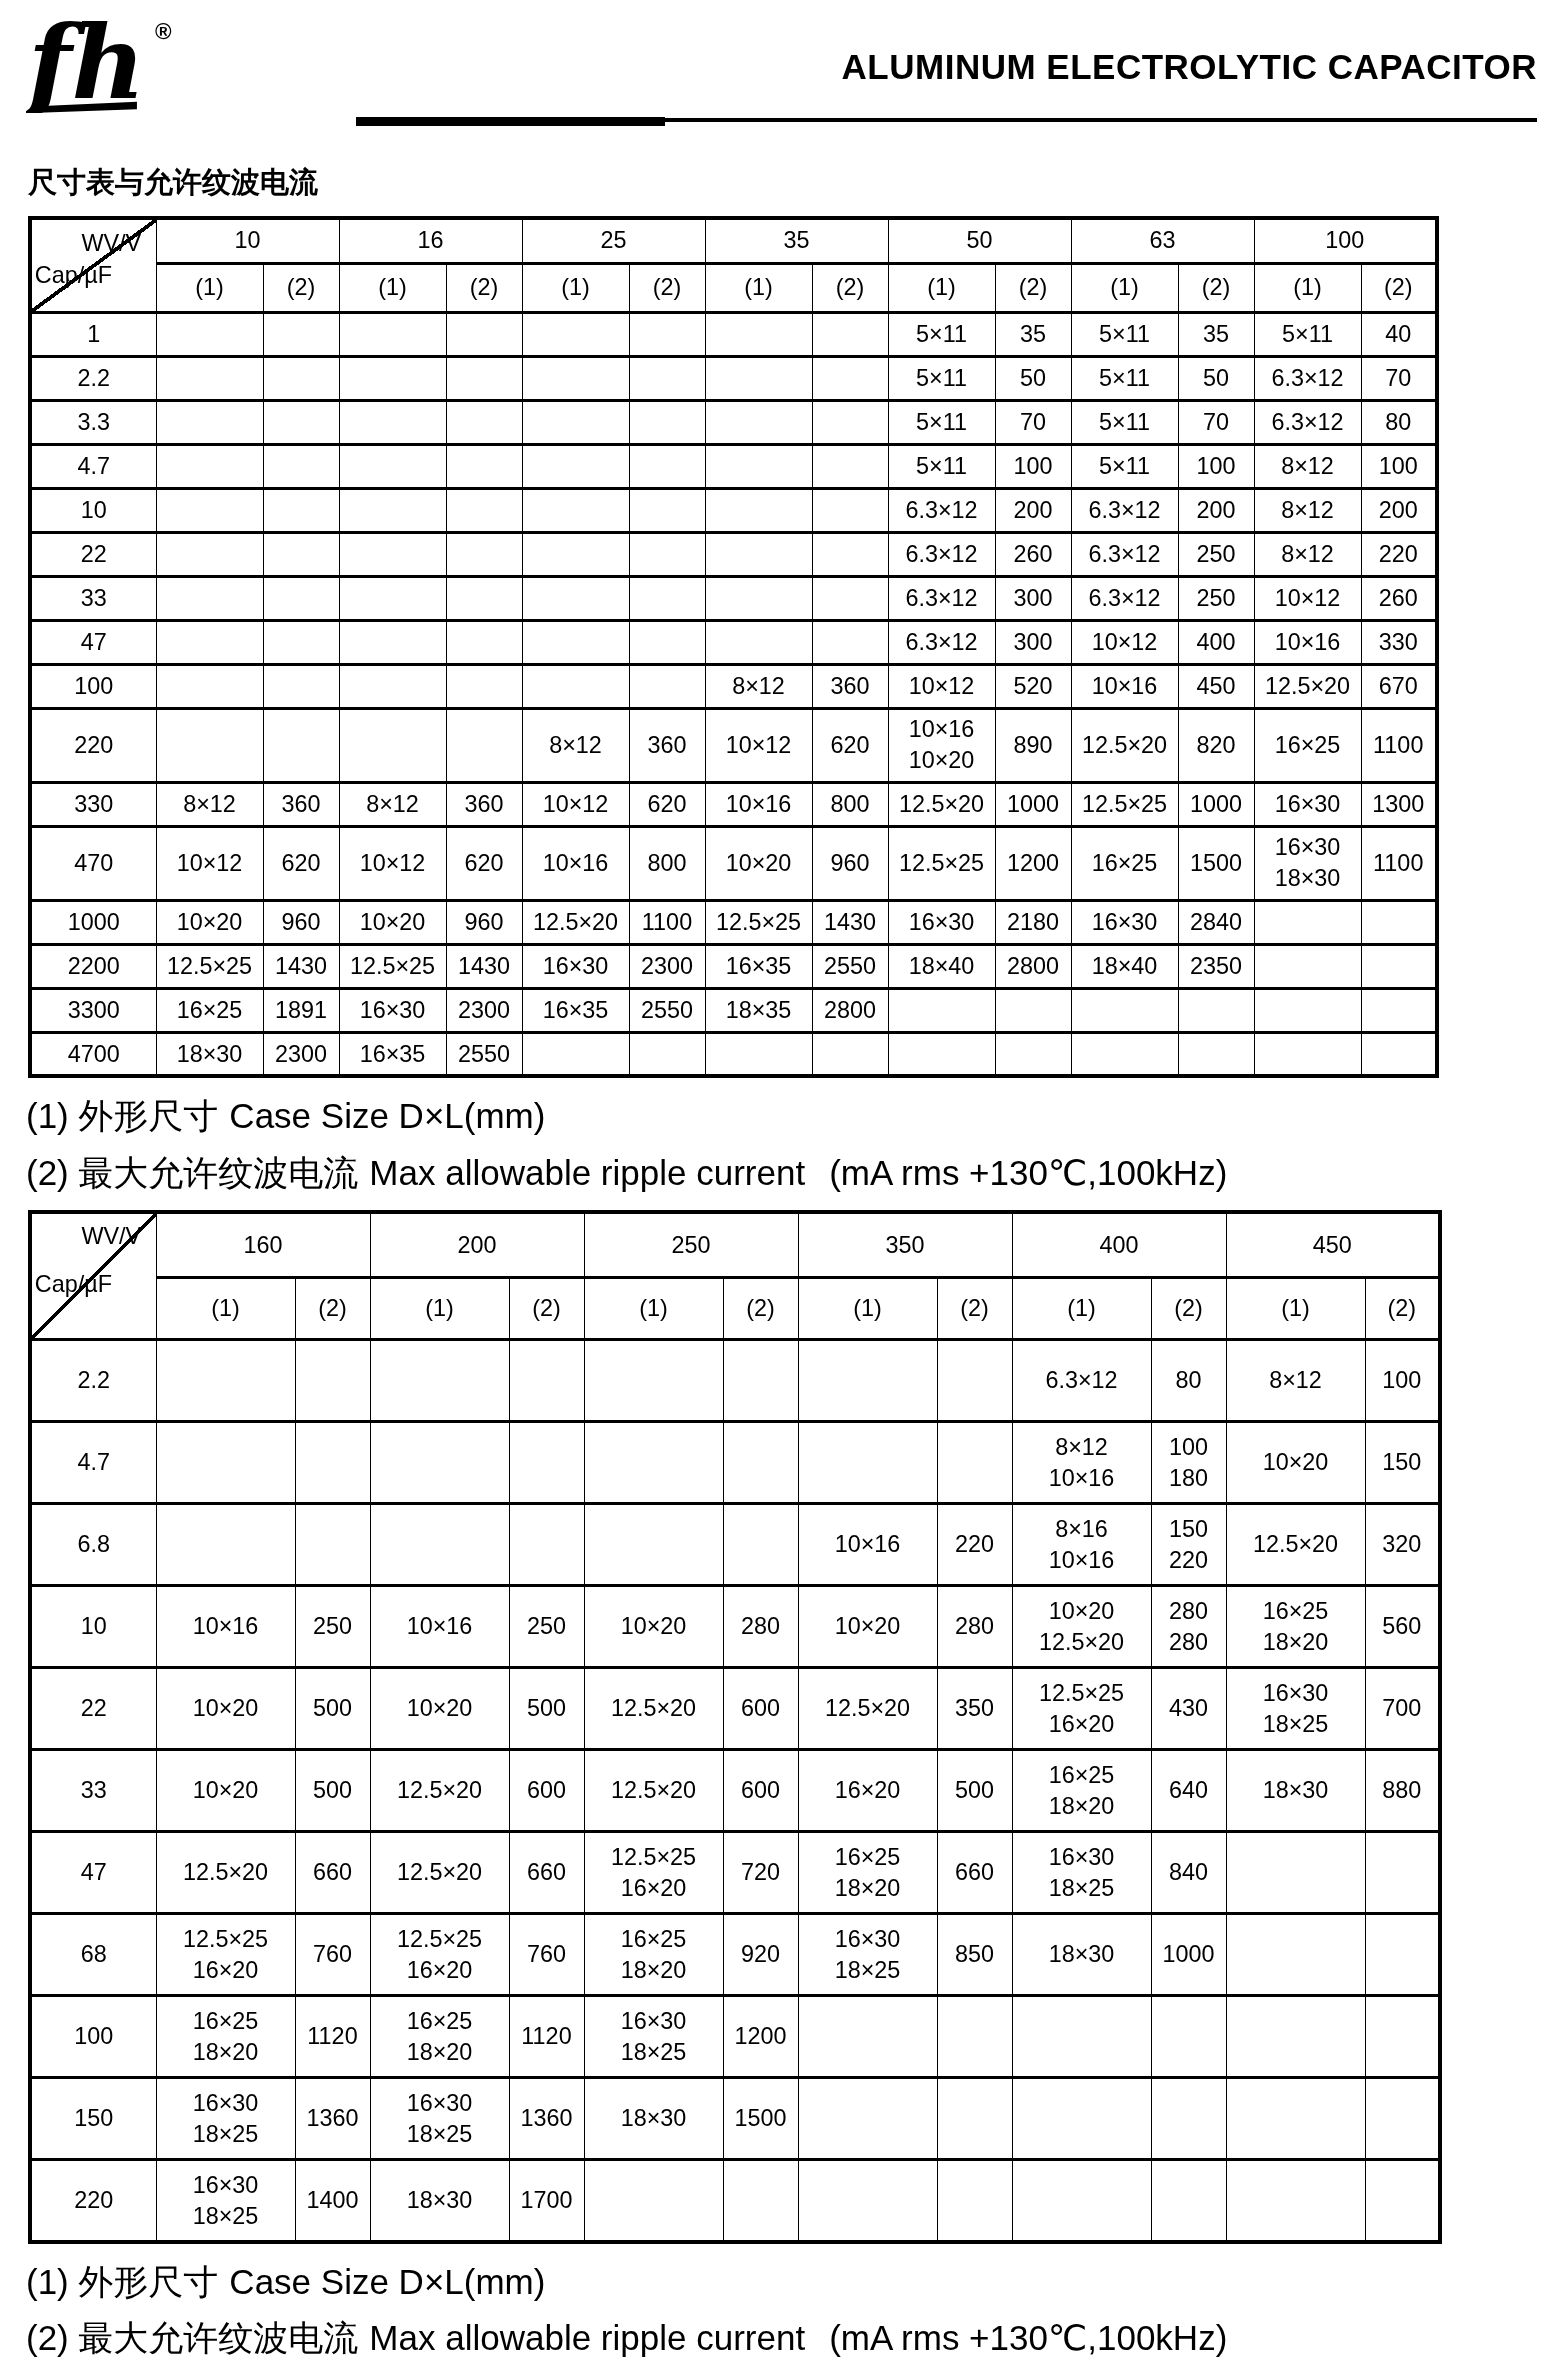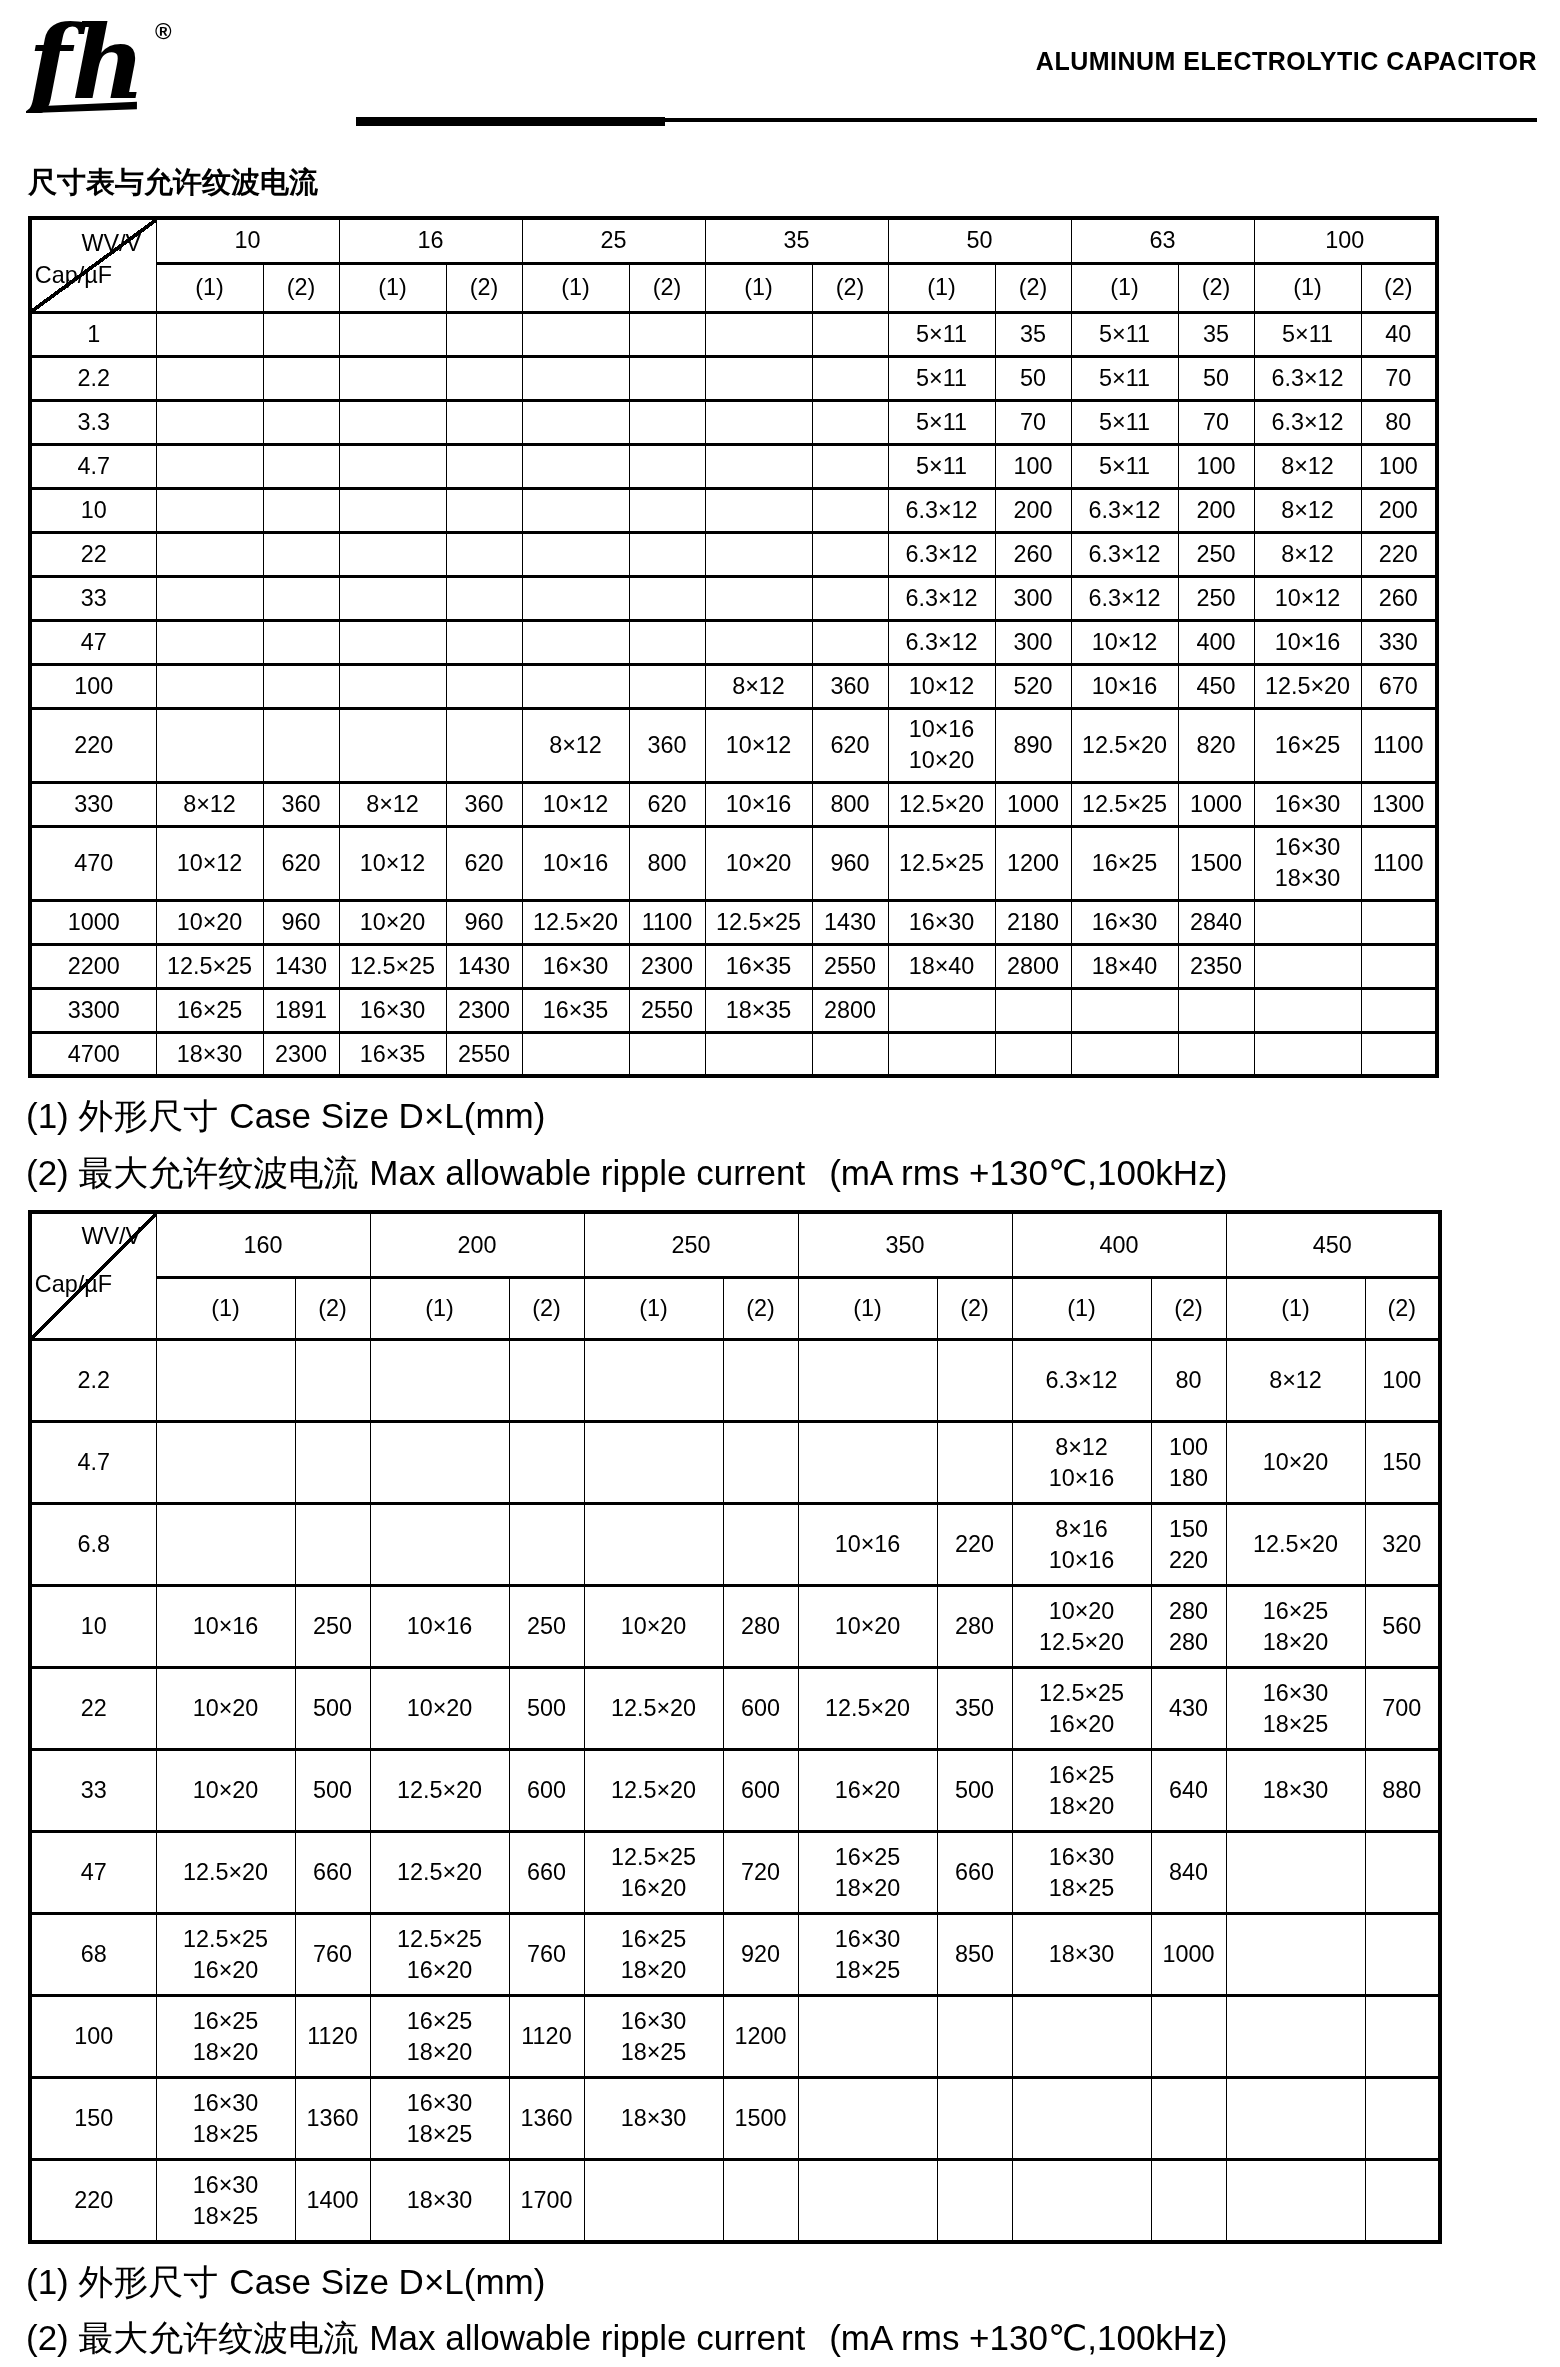--- a/index.html
+++ b/index.html
@@ -7,21 +7,21 @@
   .page { position:relative; width:1561px; height:2368px; background:#fff; overflow:hidden; }
 
   
   .hdr { display:flex; align-items:flex-start; padding:19px 24px 0 26px; }
   .logo { display:flex; gap:9px; position:relative; }
   .logo-mark { width:141px; height:94px; }
   .reg-mark { position:absolute; left:129px; top:0px; font-size:22.5px; font-weight:bold; }
   .logo-text { padding-top:7.5px; }
   .logo-cn { font-size:44px; font-weight:bold; letter-spacing:4.7px; line-height:1.0; white-space:nowrap; }
   .logo-en { font-size:29px; font-weight:bold; letter-spacing:3.7px; margin-top:3.7px; }
-  .doc-title { margin:0 0 0 auto; padding-top:28px; font-size:25px; font-weight:bold; letter-spacing:0.5px; white-space:nowrap; }
+  .doc-title { margin:0 0 0 auto; padding-top:28px; font-size:35px; font-weight:bold; letter-spacing:0.5px; white-space:nowrap; }
   .hdr-rule { margin:3.7px 24px 0 356px; display:flex; align-items:flex-start; }
   .rule-thick { width:309px; height:9.4px; background:#000; }
   .rule-thin { flex:1; height:4.7px; background:#000; margin-top:0.9px; }
 
   
   .sec-cn { margin:37px 0 8px 28px; font-size:29px; font-weight:bold; }
   .sec-en { margin:7.5px 0 0 28px; font-size:29px; font-weight:bold; }
 
   
   .cap-table { border-collapse:collapse; table-layout:fixed; margin:13px 0 0 28px; border:4.7px solid #000; }

